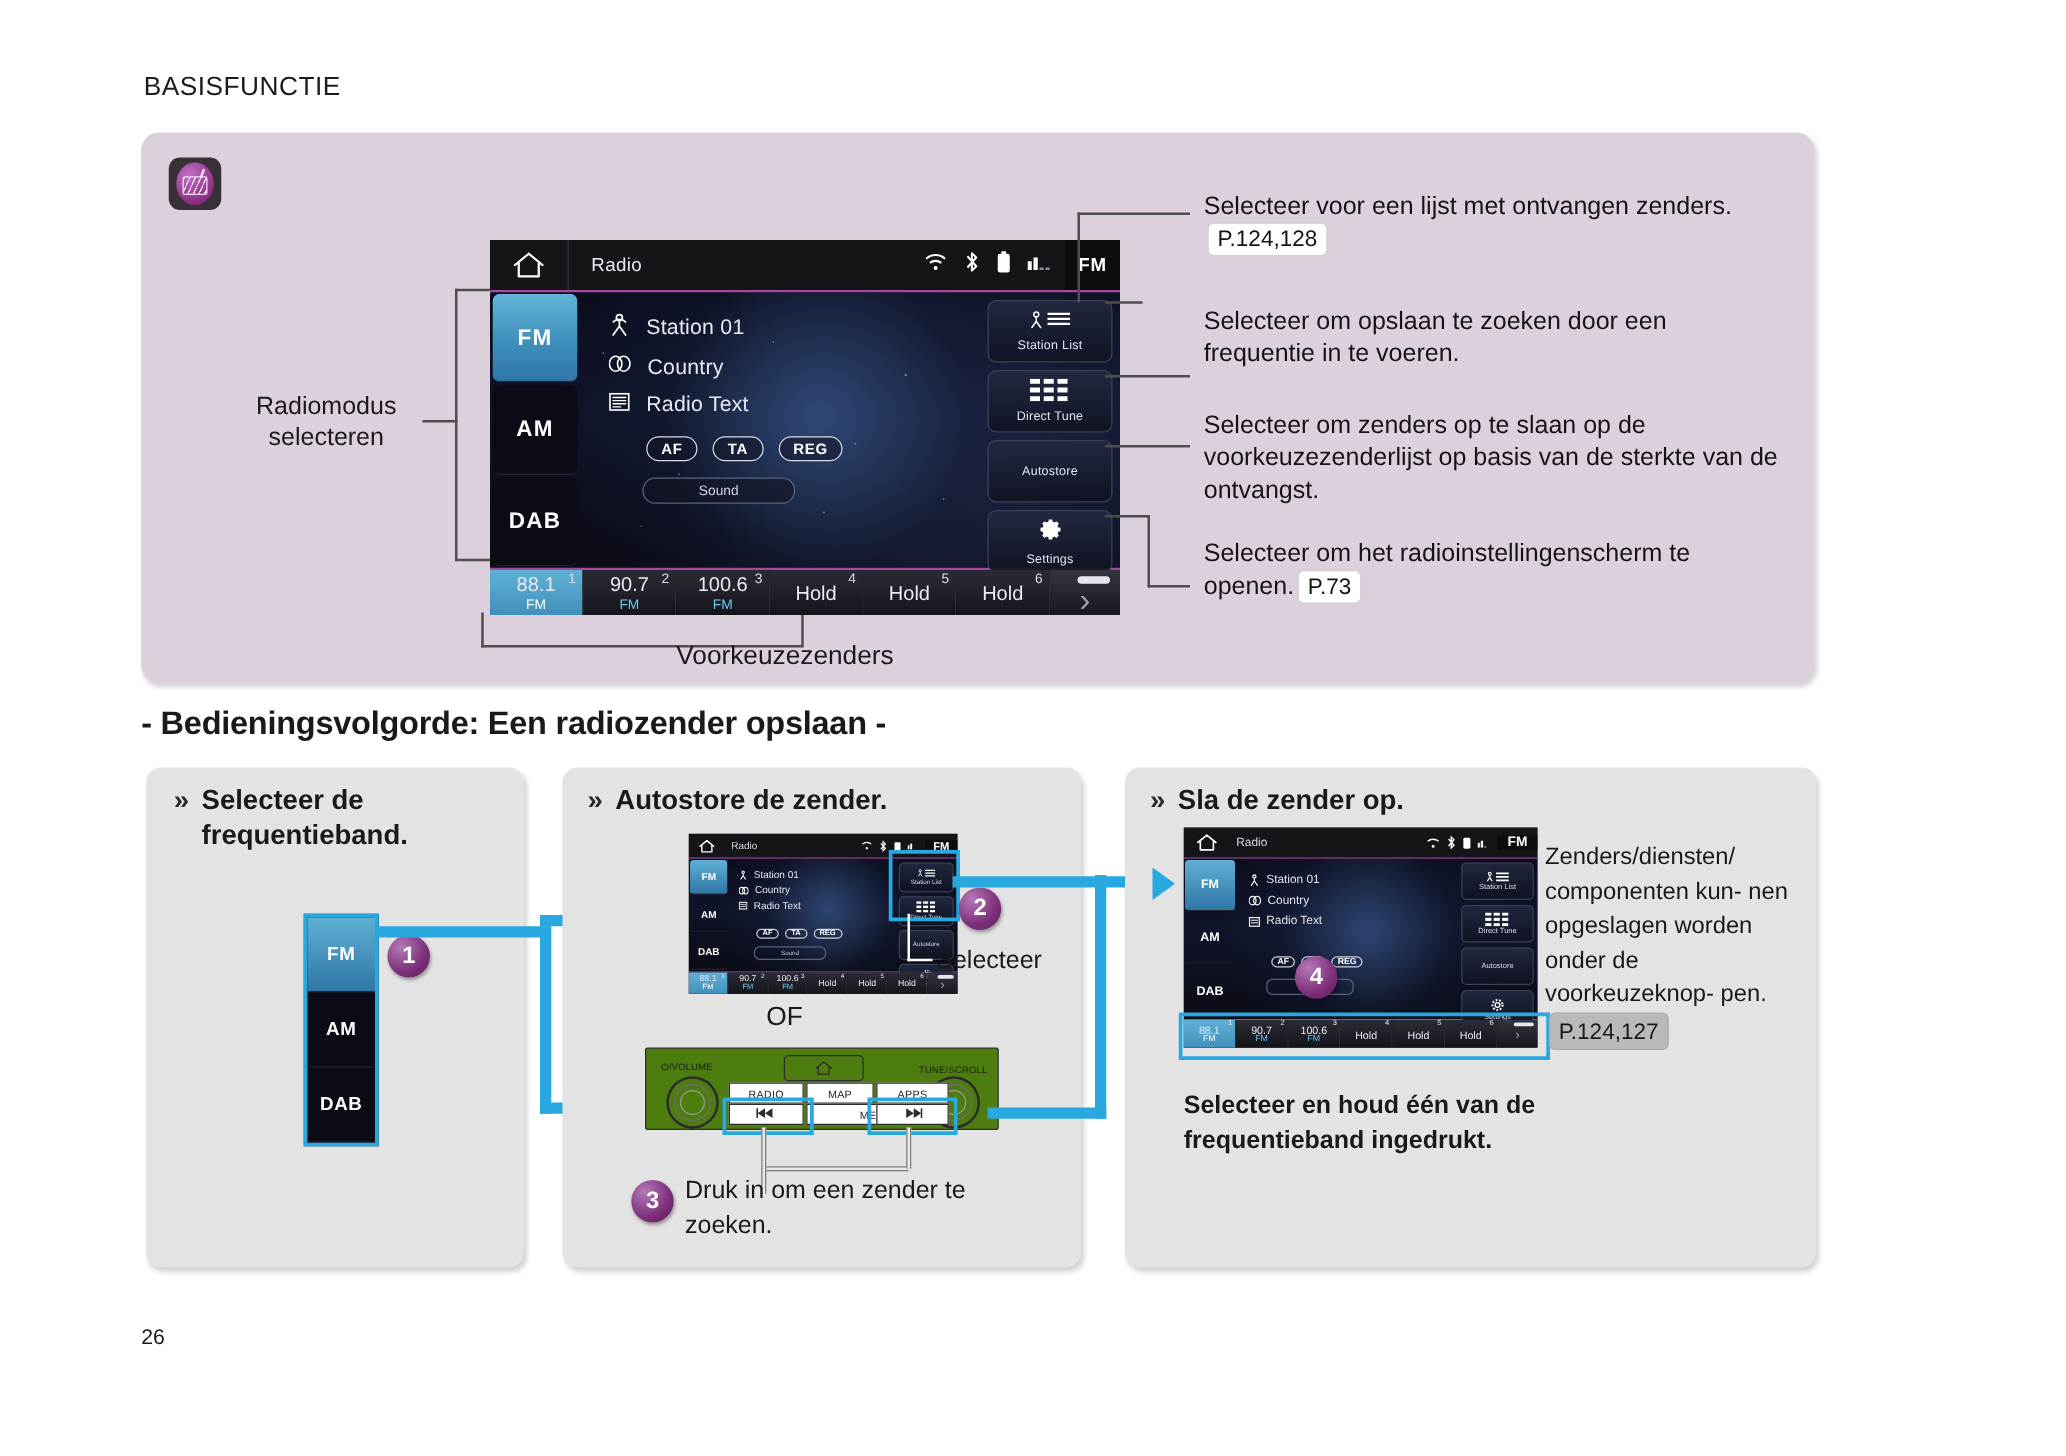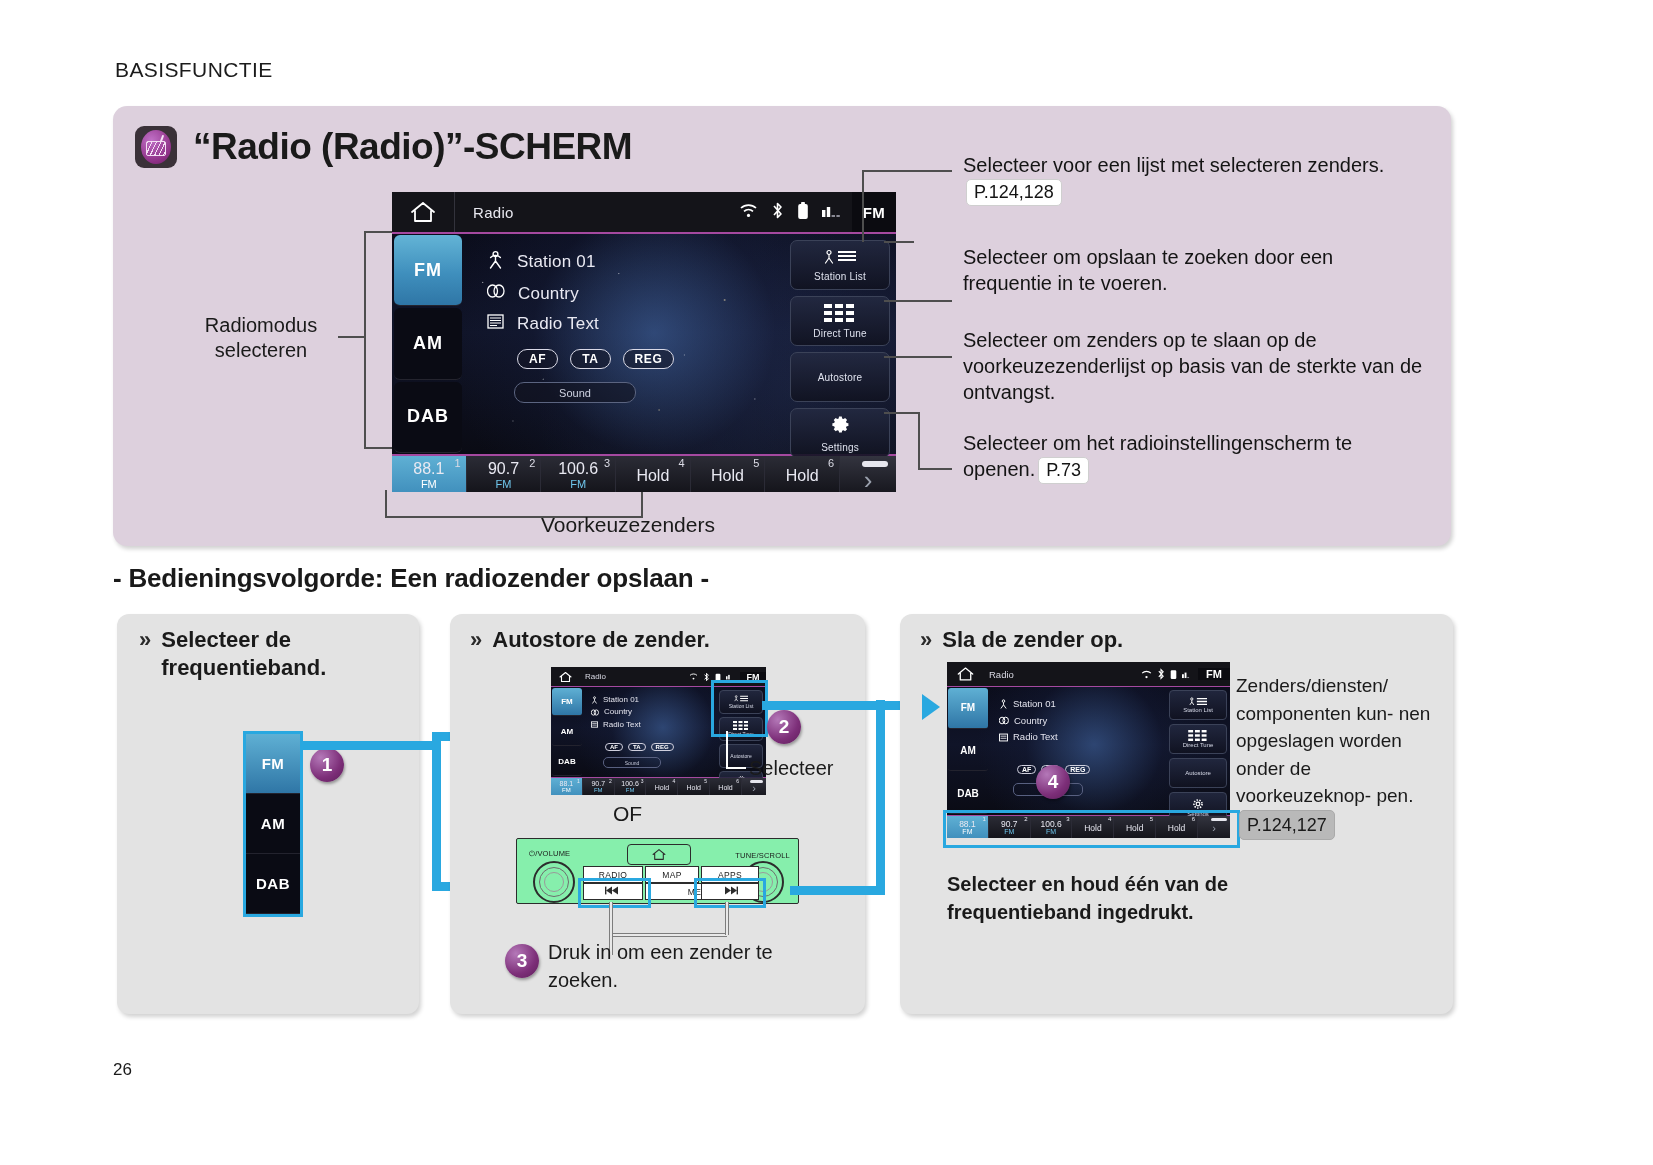--- a/index.html
+++ b/index.html
@@ -237,21 +237,21 @@
   
   .hl{position:absolute;border:3px solid #29a8e0;pointer-events:none;}
 
   
   .arrow-line{position:absolute;background:#29a8e0;}
   .arrow-head{position:absolute;width:0;height:0;}
 
   
   #hwpanel{
     position:absolute;left:516px;top:838px;width:281px;height:64px;
-    background:#86efac;border:1.5px solid #2c2c2c;border-radius:2px;
+    background:#4d7c0f;border:1.5px solid #2c2c2c;border-radius:2px;
   }
   #hwpanel .lbl-vol{position:absolute;left:12px;top:10px;font-size:7.5px;letter-spacing:.2px;}
   #hwpanel .lbl-tune{position:absolute;right:8px;top:12px;font-size:7.5px;letter-spacing:.2px;text-align:right;}
   #hwpanel .knob{position:absolute;width:38px;height:38px;border-radius:50%;border:2px solid #2c2c2c;}
   #hwpanel .knob:before{content:"";position:absolute;inset:4px;border-radius:50%;border:1.5px solid #6e6e6e;}
   #hwpanel .knob:after{content:"";position:absolute;inset:9px;border-radius:50%;border:1px solid #9a9a9a;}
   #hwpanel .homebtn{position:absolute;left:110px;top:5px;width:62px;height:19px;border:1.5px solid #2c2c2c;border-radius:4px;display:flex;align-items:center;justify-content:center;}
   .hwkey{position:absolute;border:1.2px solid #2c2c2c;display:flex;align-items:center;justify-content:center;font-size:8.5px;letter-spacing:.3px;background:#fff;}
 
   
@@ -270,21 +270,20 @@
 <div class="abs" id="running-head">BASISFUNCTIE</div>
 
 <div class="abs" id="screen-panel"></div>
 
 <div class="abs" id="panel-title-row">
   <div class="radio-badge">
     <div class="oval">
         <div class="glyph"></div>
       </div>
   </div>
-  <div id="panel-title">“Radio (Radio)”-SCHERM</div>
 </div>
 
 <div id="leftbracket"></div>
 <div id="leftbracket-stem"></div>
 <div id="radiomode-label">Radiomodus<br>selecteren</div>
 
 <div id="preset-bracket"></div>
 <div id="preset-stem"></div>
 <div id="preset-label">Voorkeuzezenders</div>
 
@@ -460,21 +459,21 @@
 
 <div class="lead" style="left:884px;top:300px;width:68px;height:2px;"></div>
 
 <div class="lead" style="left:884px;top:356px;width:68px;height:2px;"></div>
 
 <div class="lead" style="left:884px;top:412px;width:36px;height:2px;"></div>
 <div class="lead" style="left:918px;top:412px;width:2px;height:58px;"></div>
 <div class="lead" style="left:918px;top:468px;width:34px;height:2px;"></div>
 
 <div class="callout" style="left:963px;top:152px;width:430px;">
-  <span>Selecteer voor een lijst met selecteren zenders.</span><span class="pref">P.124,128</span>
+  <span>Selecteer voor een lijst met ontvangen zenders.</span><span class="pref">P.124,128</span>
 </div>
 <div class="callout" style="left:963px;top:244px;width:460px;">
   <span>Selecteer om opslaan te zoeken door een frequentie in te voeren.</span>
 </div>
 <div class="callout" style="left:963px;top:327px;width:460px;">
   <span>Selecteer om zenders op te slaan op de voorkeuzezenderlijst op basis van de sterkte van de ontvangst.</span>
 </div>
 <div class="callout" style="left:963px;top:430px;width:460px;">
   <span>Selecteer om het radioinstellingenscherm te openen.</span><span class="pref">P.73</span>
 </div>

